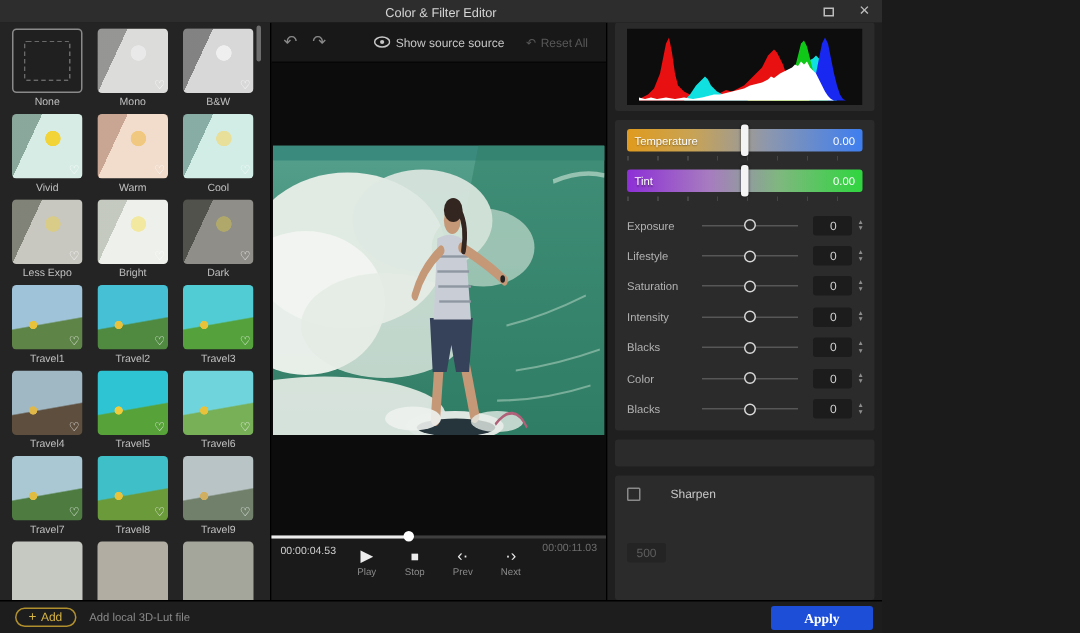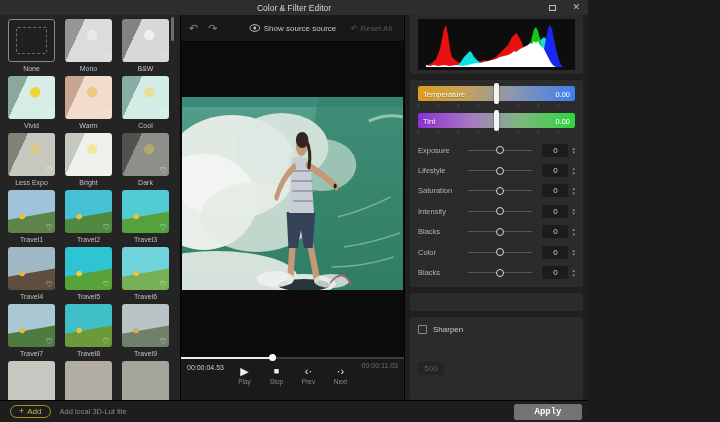--- a/index.html
+++ b/index.html
@@ -94,32 +94,32 @@
   .svalbox{width:26px;height:13px;background:#1c1c1c;border-radius:2px;font-size:8px;color:#d2d2d2;display:flex;align-items:center;justify-content:center;margin-right:4px}
   .stepper{display:flex;flex-direction:column;color:#8e8e8e;font-size:5px;line-height:4.5px;text-align:center}
   .lutcard{padding:8px 6px 10px}
   .luttitle{font-size:9px;color:#e0e0e0;padding:0 2px 11px}
   .lutrow{display:flex;align-items:center;padding:0 2px}
   .lutlabel{font-size:8px;color:#bdbdbd;flex:1}
   .luttrack{width:76px;height:1px;background:#8a8a8a;position:relative;margin-right:10px}
   .lutknob{position:absolute;right:-4px;top:50%;transform:translateY(-50%);width:8px;height:8px;border:1px solid #e8e8e8;border-radius:50%;background:#2b2b2b}
   .lutval{font-size:9px;color:#ececec;width:24px;text-align:right;margin-right:6px}
   .sharpencard{padding:8px 6px;flex:1}
-  .chkrow{display:flex;align-items:flex-end;gap:6px;padding:0 2px 28px}
+  .chkrow{display:flex;align-items:flex-end;gap:20px;padding:0 2px 28px}
   .chk{width:9px;height:9px;border:1px solid #8a8a8a;border-radius:1px}
   .chklabel{font-size:8px;color:#c8c8c8}
   .amrow{display:flex;align-items:center;padding:0 2px}
   .amval{width:26px;height:13px;background:#242424;border-radius:2px;font-size:8px;color:#5e5e5e;display:flex;align-items:center;justify-content:center;margin-right:4px}
 
   
   .bottombar{height:22px;background:#1d1d1d;border-top:1px solid #000;display:flex;align-items:center;position:relative}
   .addbtn{margin-left:10px;height:13px;padding:0 8px;border:1px solid #b08f2e;border-radius:7px;background:transparent;color:#d7b545;font-size:8px;display:flex;align-items:center;gap:3px;font-family:inherit}
   .plus{font-size:9px;line-height:1}
   .hint{margin-left:9px;font-size:7.5px;color:#8a8a8a}
-  .applybtn{position:absolute;right:6px;top:3px;width:68px;height:16px;background:#737373;border:none;border-radius:2px;color:#fff;font-size:9px;font-weight:bold;font-family:Liberation Mono, monospace}
+  .applybtn{position:absolute;right:6px;top:3px;width:68px;height:16px;background:#1d4ed8;border:none;border-radius:2px;color:#fff;font-size:9px;font-weight:bold;font-family:Liberation Serif, serif}
 </style>
 </head>
 <body>
 
 <div class="app">
 
   <div class="titlebar">
     <div class="title">Color &amp; Filter Editor</div>
     <div class="winbtns">
       <span class="btn-max"></span>

